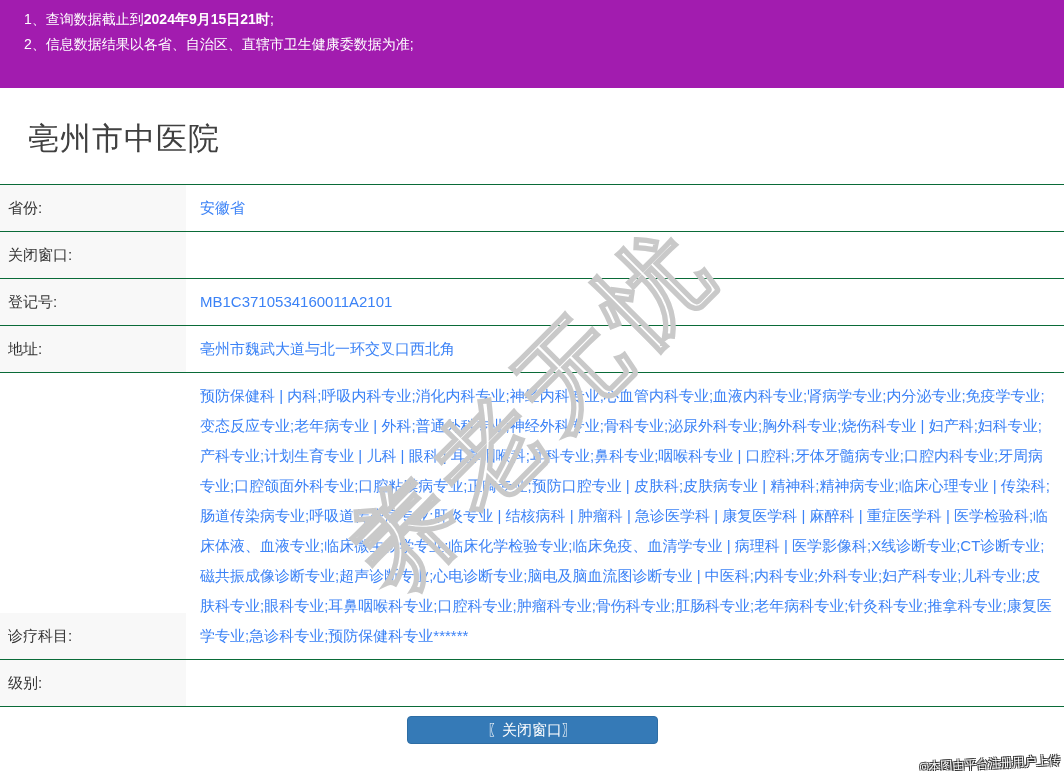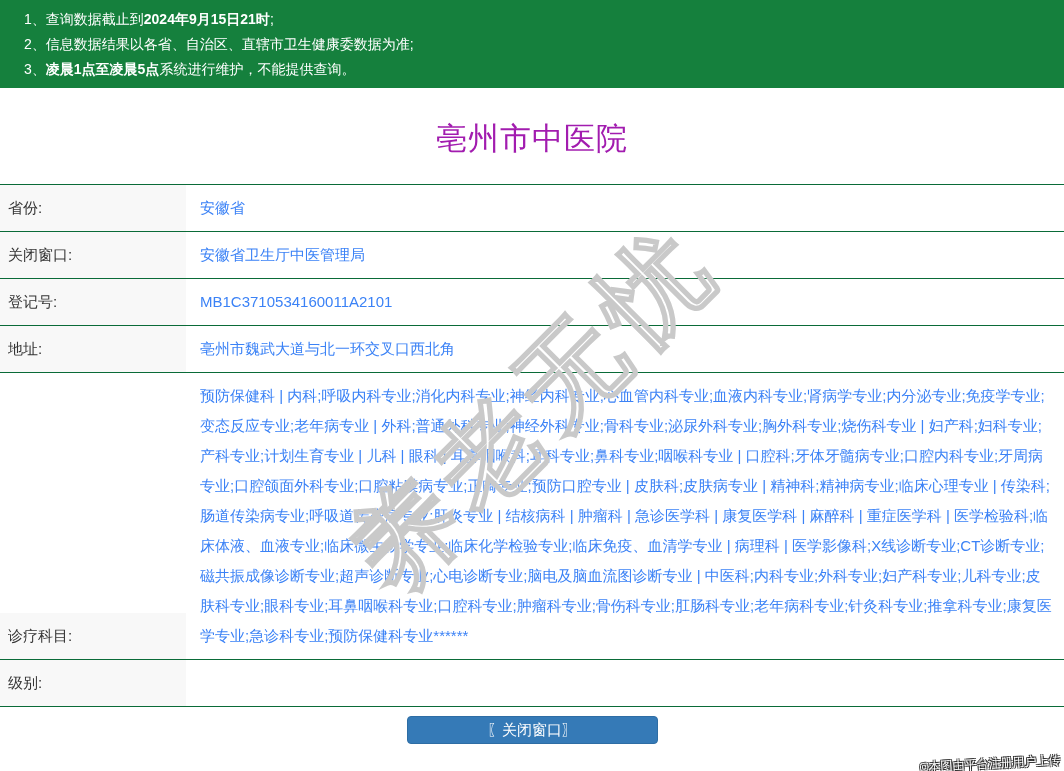--- a/index.html
+++ b/index.html
@@ -4,39 +4,39 @@
 <style>
   html,body{margin:0;padding:0;}
   body{
     width:1064px;height:771px;position:relative;overflow:hidden;
     background:#ffffff;
     font-family:"Liberation Sans","DejaVu Sans",sans-serif;
     color:#333;
   }
   
   .notice-bar{
-    background:#15803d;
+    background:#a21caf;
     color:#ffffff;
     padding:7px 10px 6px 24px;
     height:75px;
   }
   .notice-line{
     font-size:14px;
     line-height:25px;
     white-space:nowrap;
   }
   .notice-line b{font-weight:bold;}
   
   .page-title{
     margin:30px 0 24px 0;
-    text-align:center;
     font-size:31px;
     font-weight:normal;
-    color:#a21caf;
+    color:#404040;
     letter-spacing:1px;
+    padding-left:28px;
   }
   
   .info-table{
     width:1064px;
     border-top:1px solid #0a6b38;
     border-collapse:collapse;
   }
   .info-row{
     display:flex;
     border-bottom:1px solid #0a6b38;
@@ -106,33 +106,31 @@
     transform-origin:right bottom;
     z-index:6;
   }
 </style>
 </head>
 <body>
 
 <div class="notice-bar">
   <div class="notice-line"><span>1、</span><span>查询数据截止到</span><b>2024年9月15日21时</b><span>;</span></div>
   <div class="notice-line"><span>2、</span><span>信息数据结果以各省、自治区、直辖市卫生健康委数据为准;</span><b></b><span></span></div>
-  <div class="notice-line"><span>3、</span><span></span><b>凌晨1点至凌晨5点</b><span>系统进行维护，不能提供查询。</span></div>
 </div>
 
 <h1 class="page-title">亳州市中医院</h1>
 
 <div class="info-table">
   <div class="info-row">
     <div class="cell-label">省份:</div>
     <div class="cell-value">安徽省</div>
   </div>
   <div class="info-row">
     <div class="cell-label">关闭窗口:</div>
-    <div class="cell-value">安徽省卫生厅中医管理局</div>
   </div>
   <div class="info-row">
     <div class="cell-label">登记号:</div>
     <div class="cell-value">MB1C3710534160011A2101</div>
   </div>
   <div class="info-row">
     <div class="cell-label">地址:</div>
     <div class="cell-value">亳州市魏武大道与北一环交叉口西北角</div>
   </div>
   <div class="info-row">

